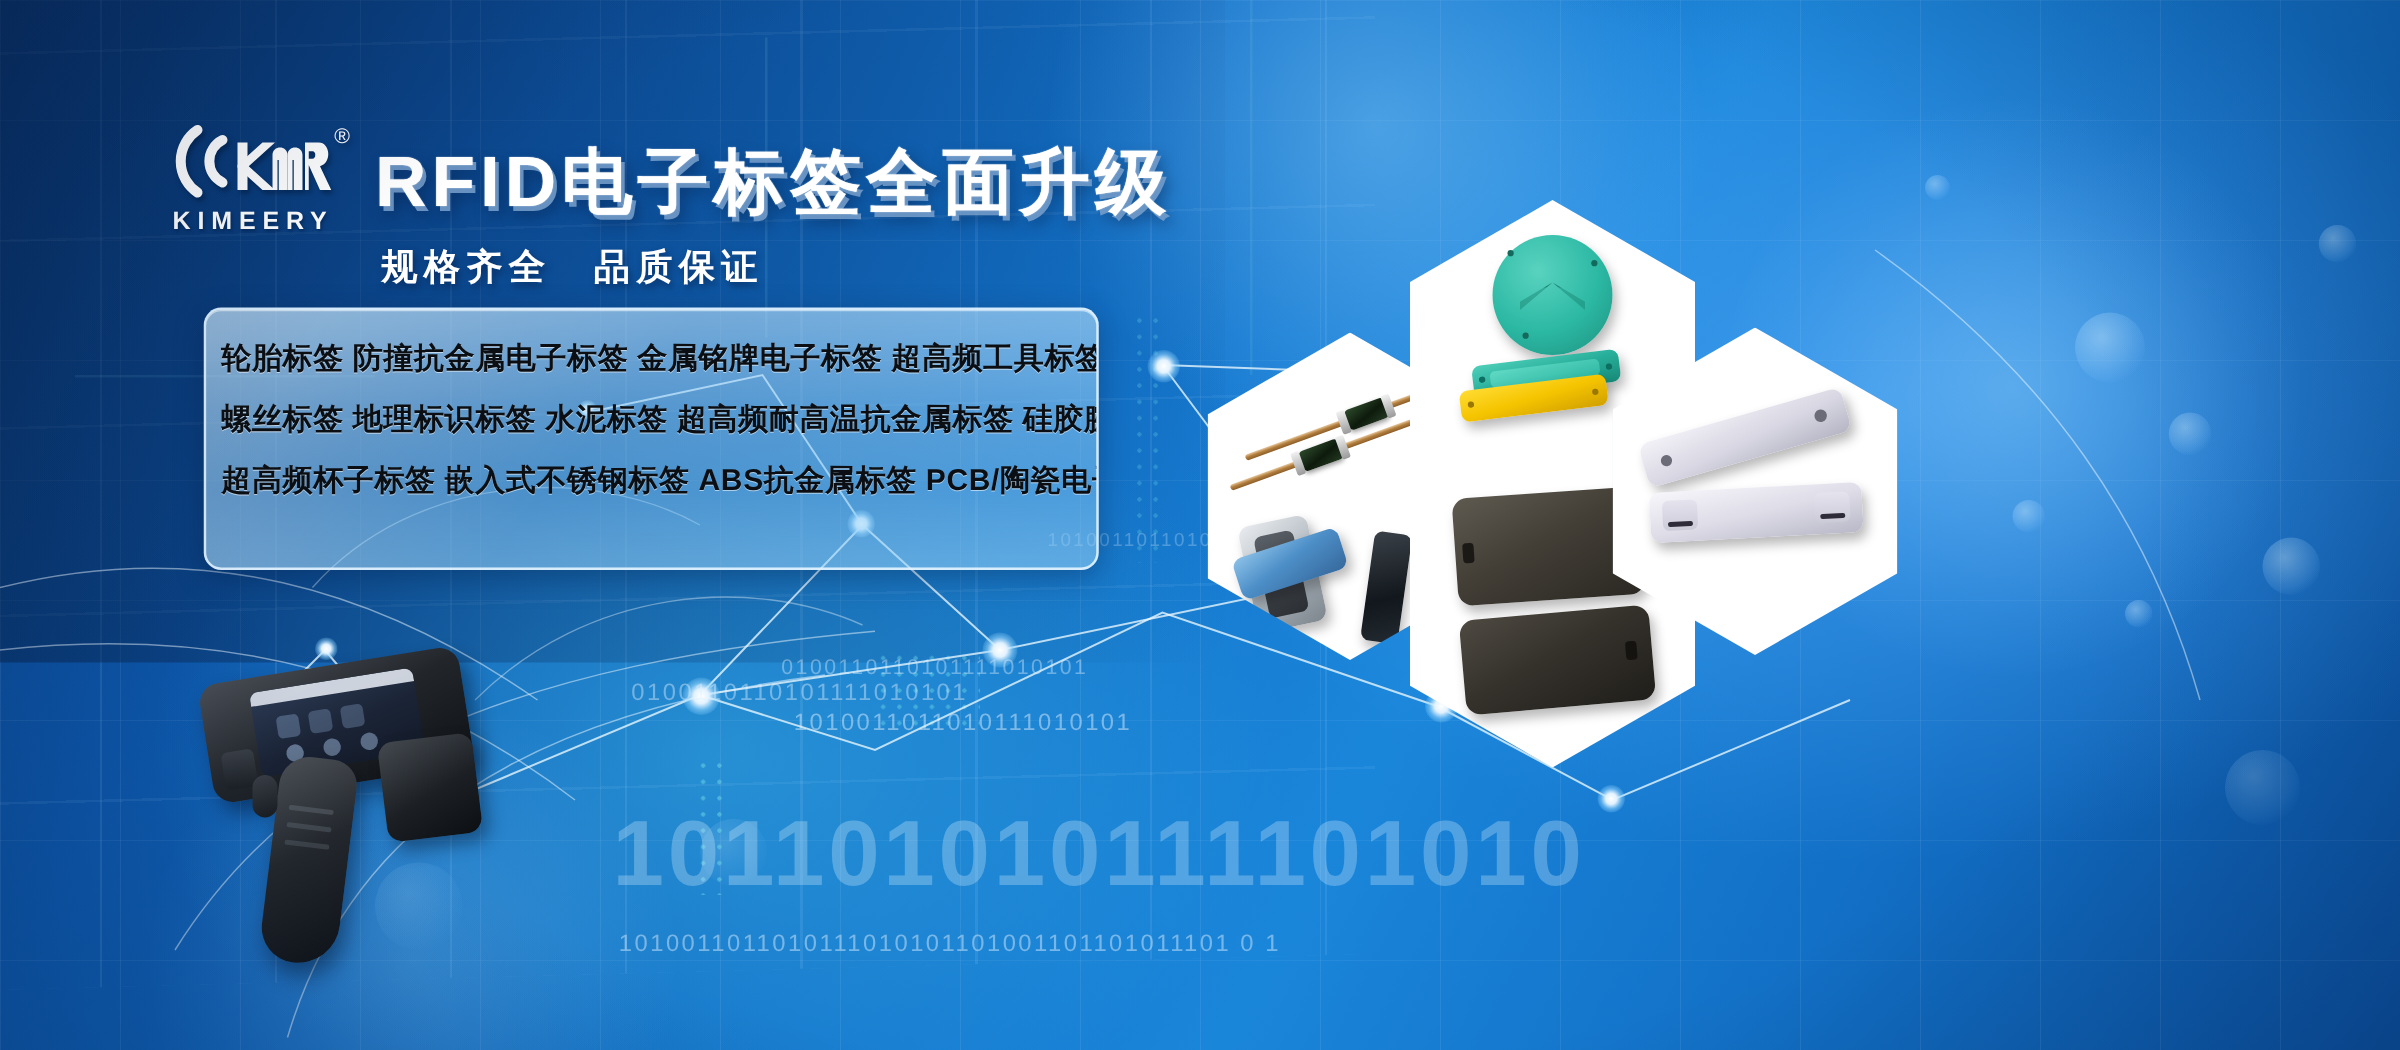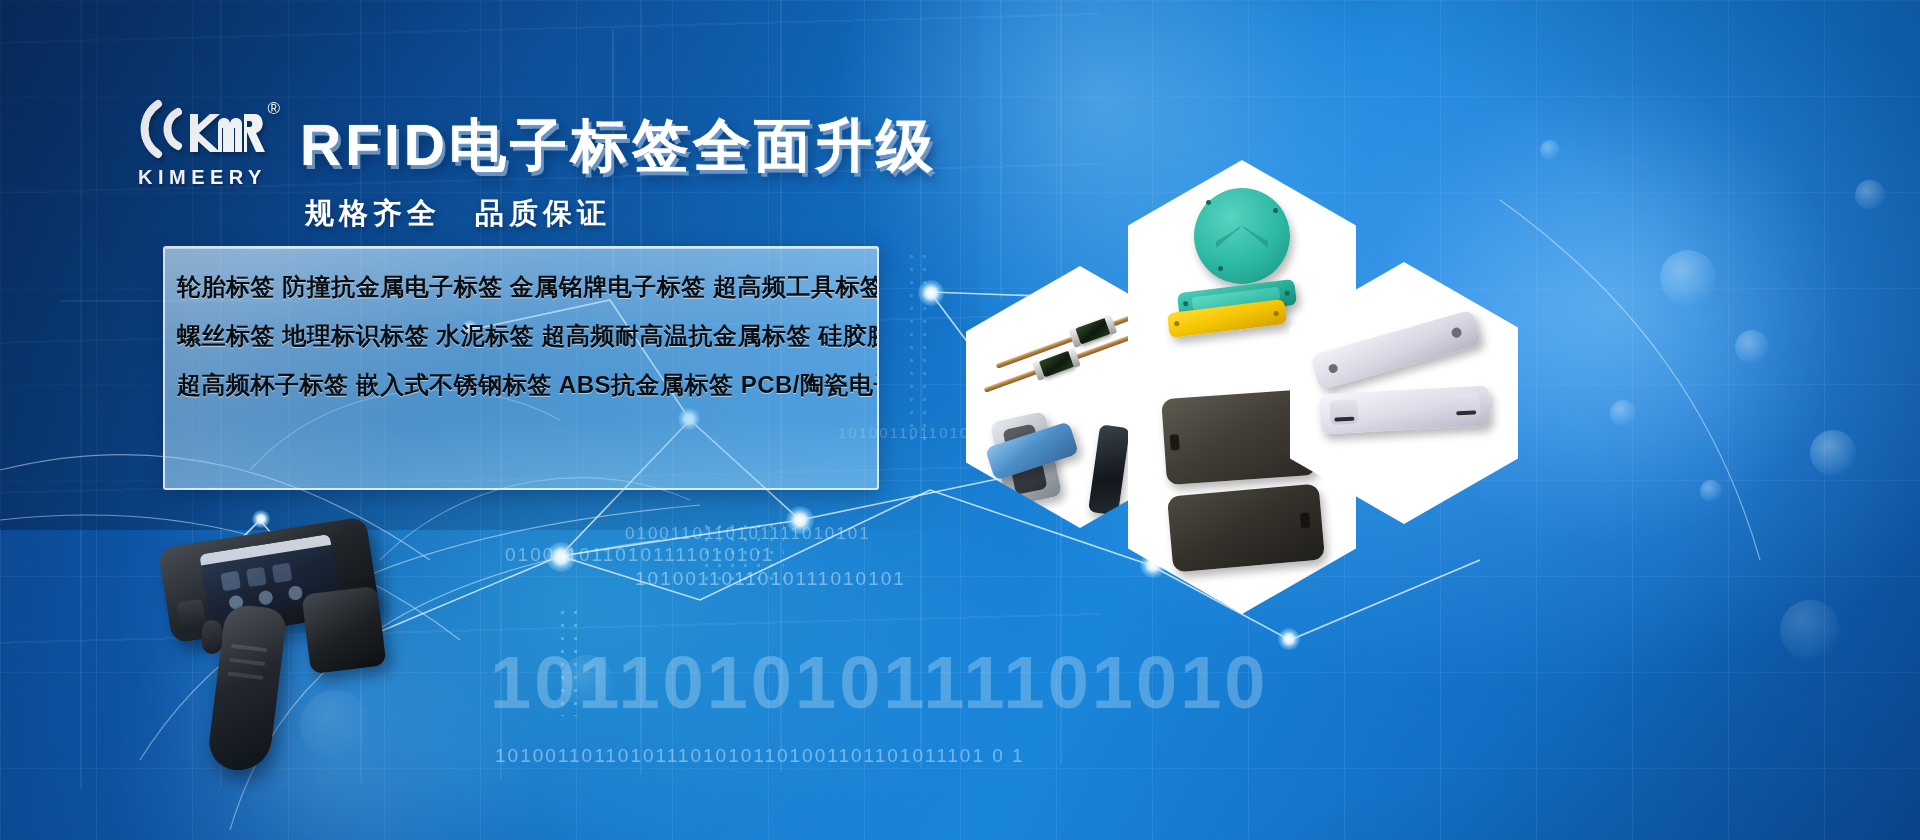--- a/index.html
+++ b/index.html
@@ -127,22 +127,22 @@
     letter-spacing: 5px;
     color: #ffffff;
     white-space: nowrap;
     text-shadow: 2px 3px 6px rgba(6,30,70,0.6);
   }
   #subtitle .gap { display: inline-block; width: 34px; }
 
   
   #tag-panel {
     position: absolute; left: 163px; top: 246px;
-    width: 716px; height: 244px;
-    border-radius: 3px;
+    width: 716px; height: 210px;
+    border-radius: 14px;
     border: 2px solid rgba(225,242,255,0.92);
     background:
       linear-gradient(180deg, rgba(182,224,252,0.62) 0%, rgba(150,209,248,0.52) 38%, rgba(130,198,245,0.50) 70%, rgba(152,212,250,0.55) 100%);
     box-shadow: 0 6px 22px rgba(4,30,70,0.35), inset 0 1px 0 rgba(255,255,255,0.55);
     padding: 14px 0 0 12px;
     overflow: hidden;
   }
   #tag-panel::after {
     content: "";
     position: absolute; inset: 0;

